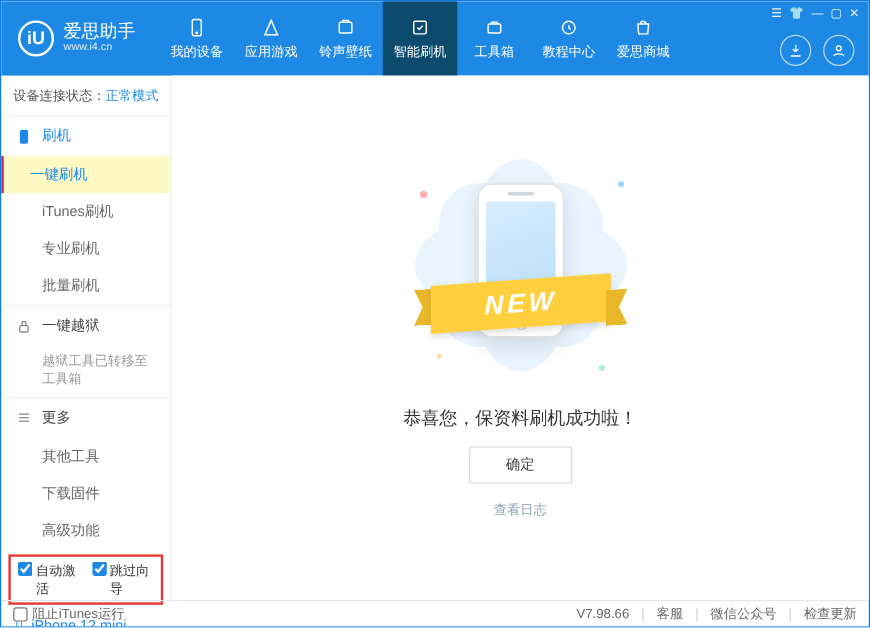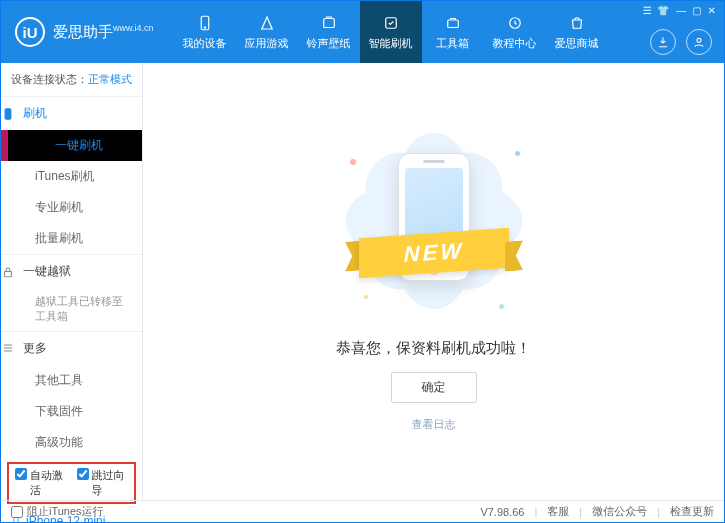--- a/index.html
+++ b/index.html
@@ -1,44 +1,44 @@
 <!DOCTYPE html>
 <html><head>
 <meta charset="utf-8">
 <style>
 *{margin:0;padding:0;box-sizing:border-box;font-family:"Microsoft YaHei","PingFang SC",sans-serif}
 body{background:#fff}
 .app{width:725px;height:523px;border:1px solid #0a7be8;position:relative;display:flex;flex-direction:column;overflow:hidden}
 .header{background:#1e88e5;height:62px;display:flex;align-items:center;color:#fff;position:relative}
 .logo-area{display:flex;align-items:center;padding:0 14px;gap:8px}
 .logo-circle{width:30px;height:30px;border:2px solid #fff;border-radius:50%;display:flex;align-items:center;justify-content:center;font-weight:bold;font-size:15px}
-.brand{display:flex;flex-direction:row;line-height:1.1}
+.brand{display:flex;flex-direction:column;line-height:1.1}
 .brand-name{font-size:15px;font-weight:500}
 .brand-url{font-size:9px;opacity:.85}
 .nav{display:flex;height:100%;margin-left:6px}
 .nav-item{width:62px;height:100%;display:flex;flex-direction:column;align-items:center;justify-content:center;gap:4px;cursor:pointer;font-size:11px}
 .nav-item.active{background:#0c4a6e}
 .nav-icon{width:20px;height:18px;display:flex;align-items:center;justify-content:center}
 .nav-icon svg{width:20px;height:18px;fill:none;stroke:#fff;stroke-width:1.6}
 .header-right{position:absolute;right:8px;top:4px;display:flex;gap:6px;align-items:center;font-size:10px}
 .header-right span{cursor:pointer;opacity:.9}
 .hdr-circles{position:absolute;right:12px;bottom:8px;display:flex;gap:10px}
 .hdr-circle{width:26px;height:26px;border:1.5px solid rgba(255,255,255,.7);border-radius:50%;display:flex;align-items:center;justify-content:center;cursor:pointer}
 .hdr-circle svg{width:14px;height:14px;stroke:#fff;fill:none;stroke-width:1.8}
 .body{flex:1;display:flex;min-height:0}
 .sidebar{width:142px;border-right:1px solid #e3e6ea;display:flex;flex-direction:column;font-size:12px;color:#333}
 .conn-status{padding:9px 10px;font-size:11px;color:#555;border-bottom:1px solid #eef0f3}
 .conn-status .mode{color:#1e88e5}
 .sb-section{border-bottom:1px solid #eef0f3}
-.sb-header{display:flex;align-items:center;gap:8px;padding:8px 0;color:#444;font-size:12px}
+.sb-header{display:flex;align-items:center;gap:8px;padding:8px 12px;color:#444;font-size:12px}
 .sb-header svg{width:14px;height:14px;stroke:#888;fill:none;stroke-width:1.8}
 .sb-header.blue{color:#1e88e5}
 .sb-header.blue svg{stroke:#1e88e5;fill:#1e88e5}
 .sb-list div{padding:7px 0 7px 34px;color:#666;cursor:pointer;font-size:12px}
-.sb-list div.active{background:#000000;color:#1e88e5;border-left:7px solid #be185d;padding-left:47px}
+.sb-list div.active{background:#fef9c3;color:#1e88e5;border-left:2px solid #be185d;padding-left:22px}
 .sb-note{padding:6px 0 6px 34px;color:#999;font-size:11px;line-height:1.4}
 .sb-checkrow{border:2px solid #e53935;margin:4px 6px;padding:4px 6px;display:flex;gap:10px;align-items:center;font-size:11px}
 .sb-checkrow label{display:flex;align-items:flex-start;gap:3px;cursor:pointer}
 .sb-checkrow input{accent-color:#1e88e5;width:12px;height:12px}
 .device-block{padding:6px 10px 8px;font-size:11px;color:#666}
 .device-name{color:#1e88e5;font-weight:500;font-size:12px;display:flex;align-items:center;gap:5px}
 .device-name svg{width:10px;height:14px;stroke:#1e88e5;fill:none;stroke-width:1.8}
 .main{flex:1;display:flex;flex-direction:column;align-items:center;justify-content:center;position:relative;background:#fff}
 .illus{width:180px;height:200px;position:relative;margin-top:-10px}
 .petal-bg{position:absolute;inset:0;display:flex;align-items:center;justify-content:center}

